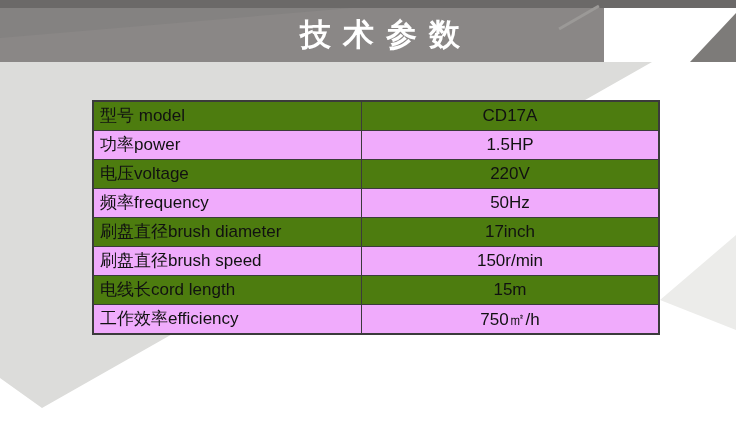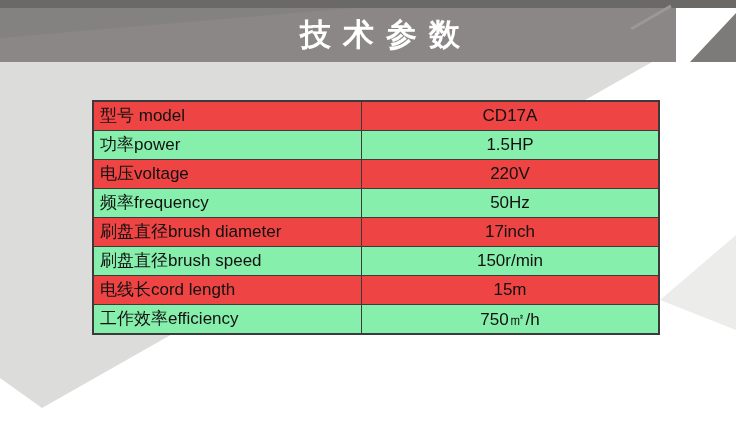--- a/index.html
+++ b/index.html
@@ -34,21 +34,21 @@
     width: 76px; height: 95px;
     background: #ececea;
     clip-path: polygon(76px 0px, 76px 95px, 0px 65px);
     z-index: 3;
   }
 
   
   .banner {
     position: absolute;
     left: 0; top: 0;
-    width: 676px; height: 62px;
+    width: 604px; height: 62px;
     background: #8a8786;
     z-index: 4;
   }
   .banner-strip {
     position: absolute;
     left: 0; top: 0;
     width: 736px; height: 8px;
     background: #6b6968;
   }
   .banner-shade-left {
@@ -99,22 +99,22 @@
     border: 1px solid #3b3b3b;
     font-size: 17px;
     color: #111111;
     height: 28px;
     padding: 0 6px;
     vertical-align: middle;
   }
   .spec-table { border: 2px solid #3b3b3b; }
   .spec-table td.label { width: 255px; text-align: left; }
   .spec-table td.value { text-align: center; margin-top: 12px; }
-  .spec-table tr.dark  { background: #ef4444; padding-left: 12px; }
-  .spec-table tr.light { background: #86efac; }
+  .spec-table tr.dark  { background: #4d7c0f; padding-left: 12px; }
+  .spec-table tr.light { background: #f0abfc; }
   .spec-table .label div { line-height: 22px; }
 </style>
 </head>
 <body>
 
 <div class="stage">
   <div class="bg-gray"></div>
   <div class="bg-white-diag"></div>
   <div class="bg-soft-tri"></div>
 

